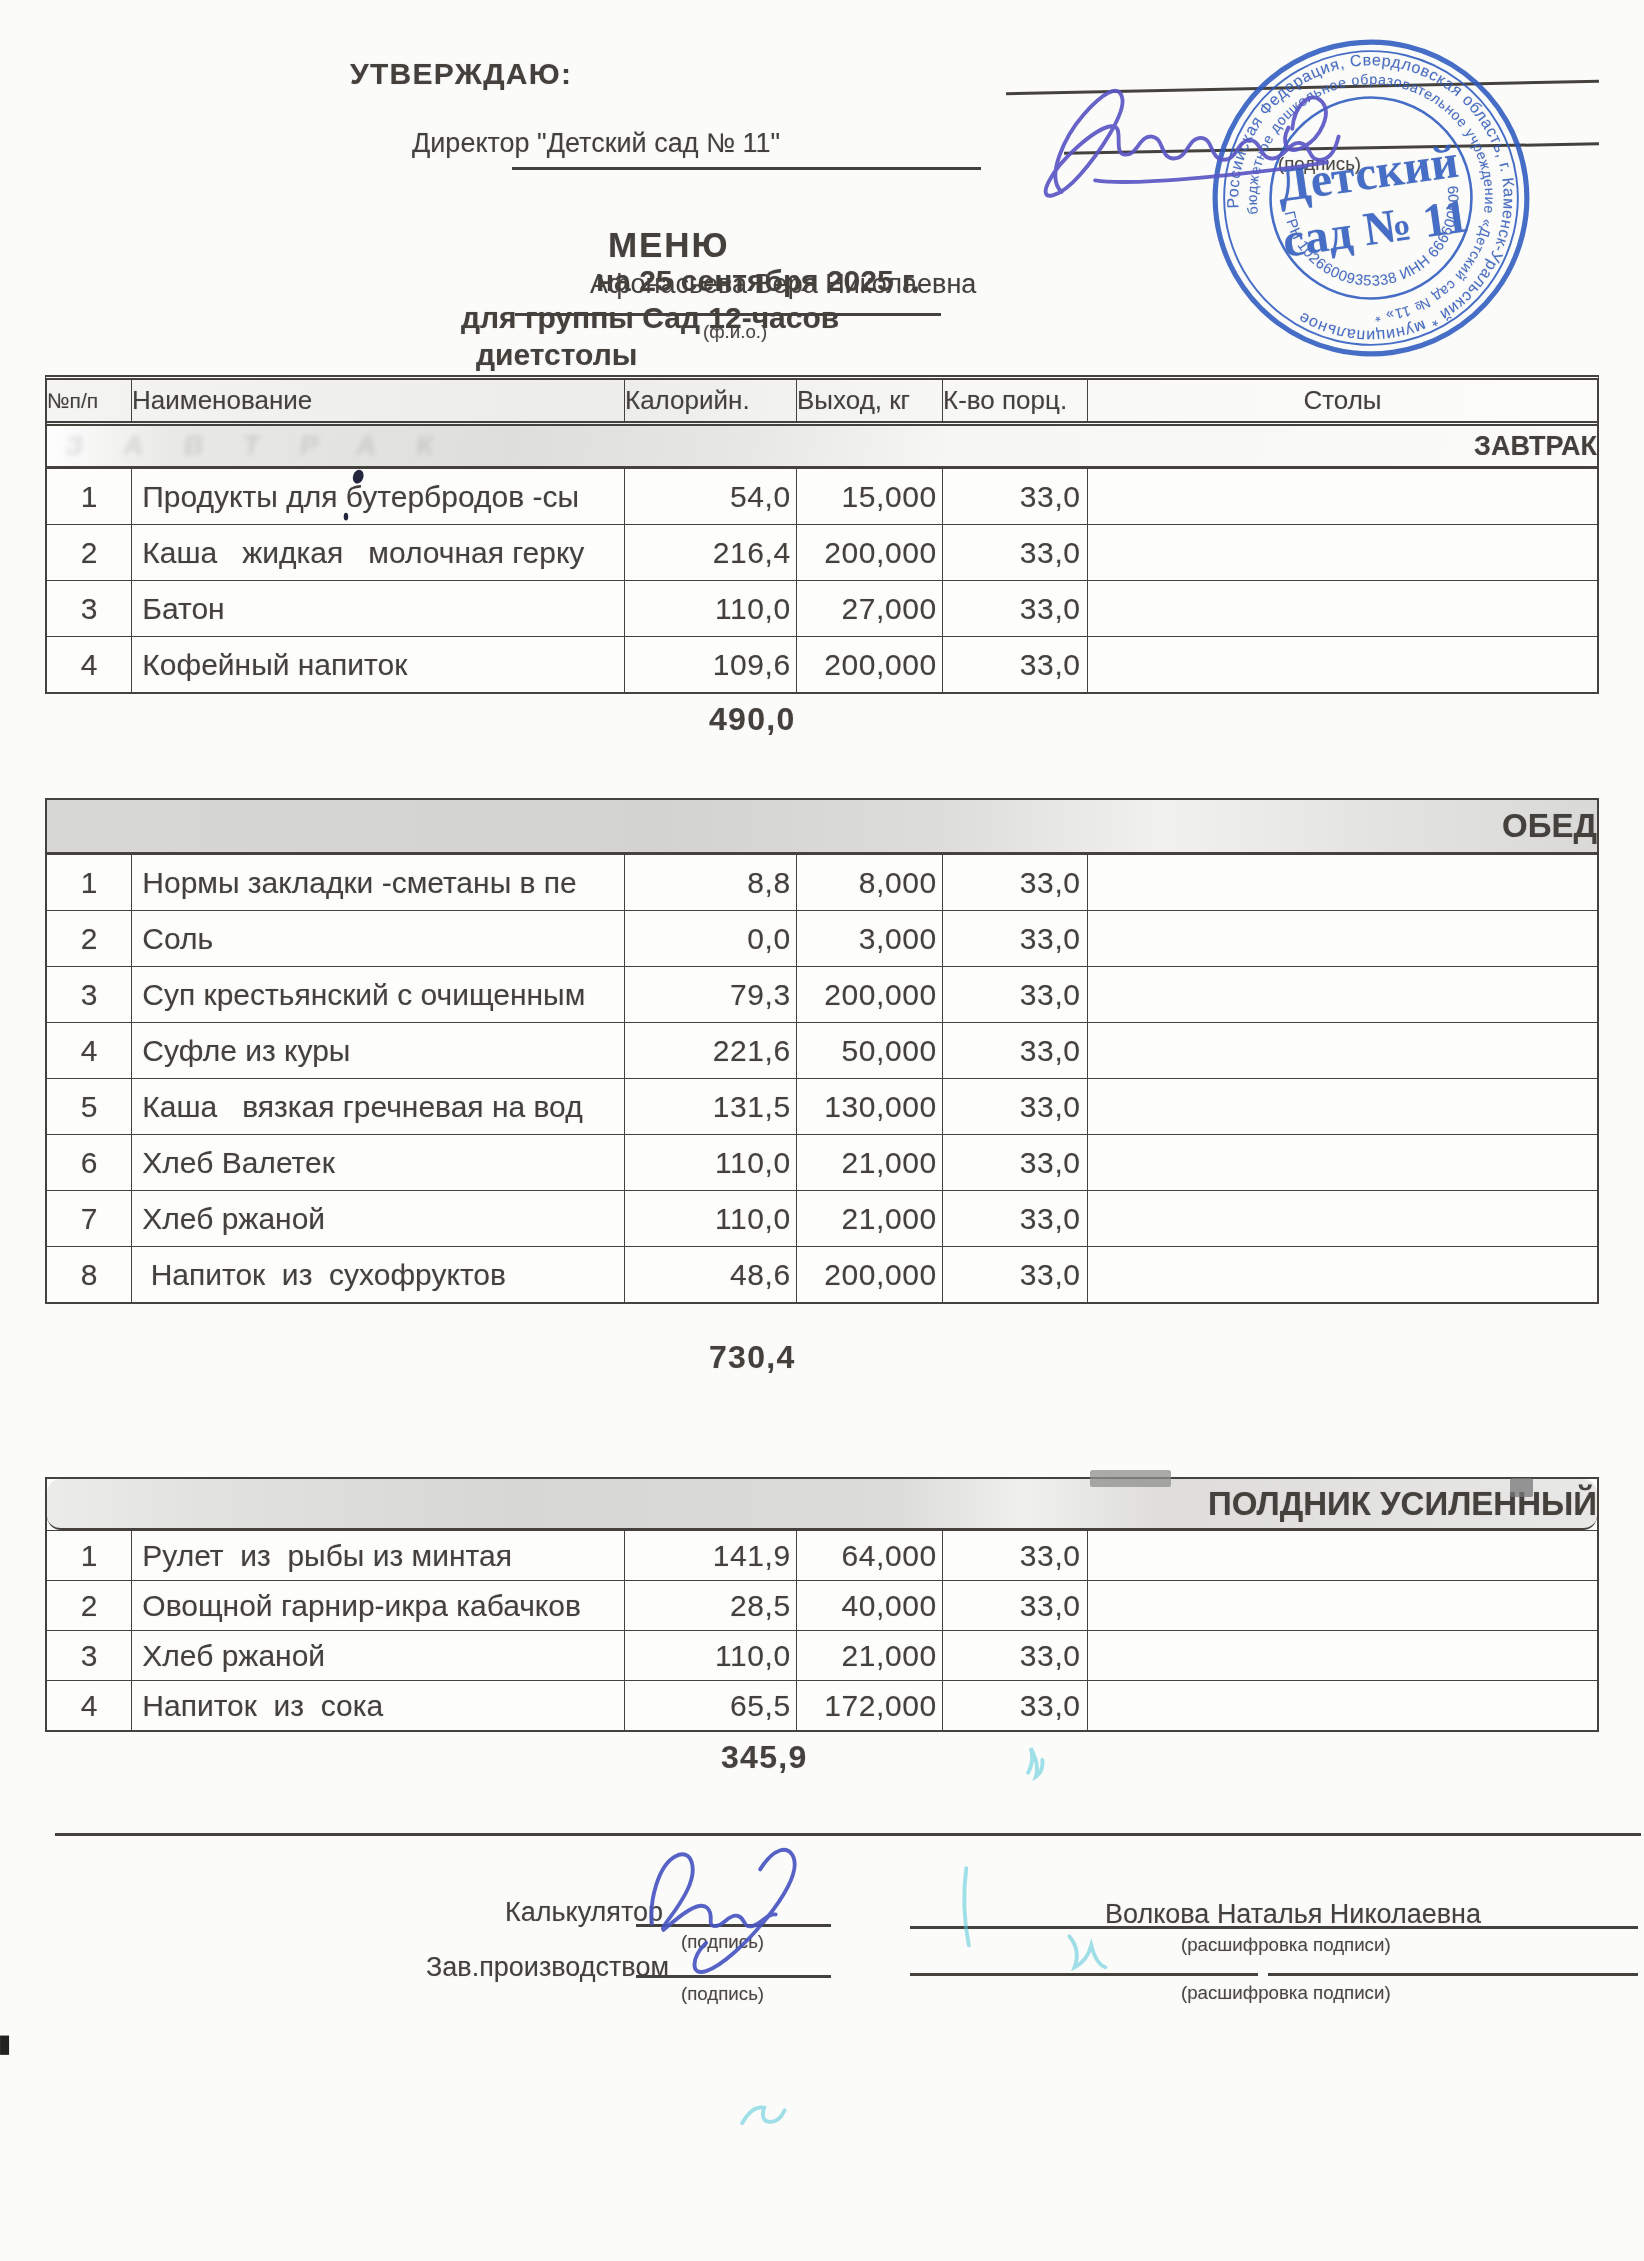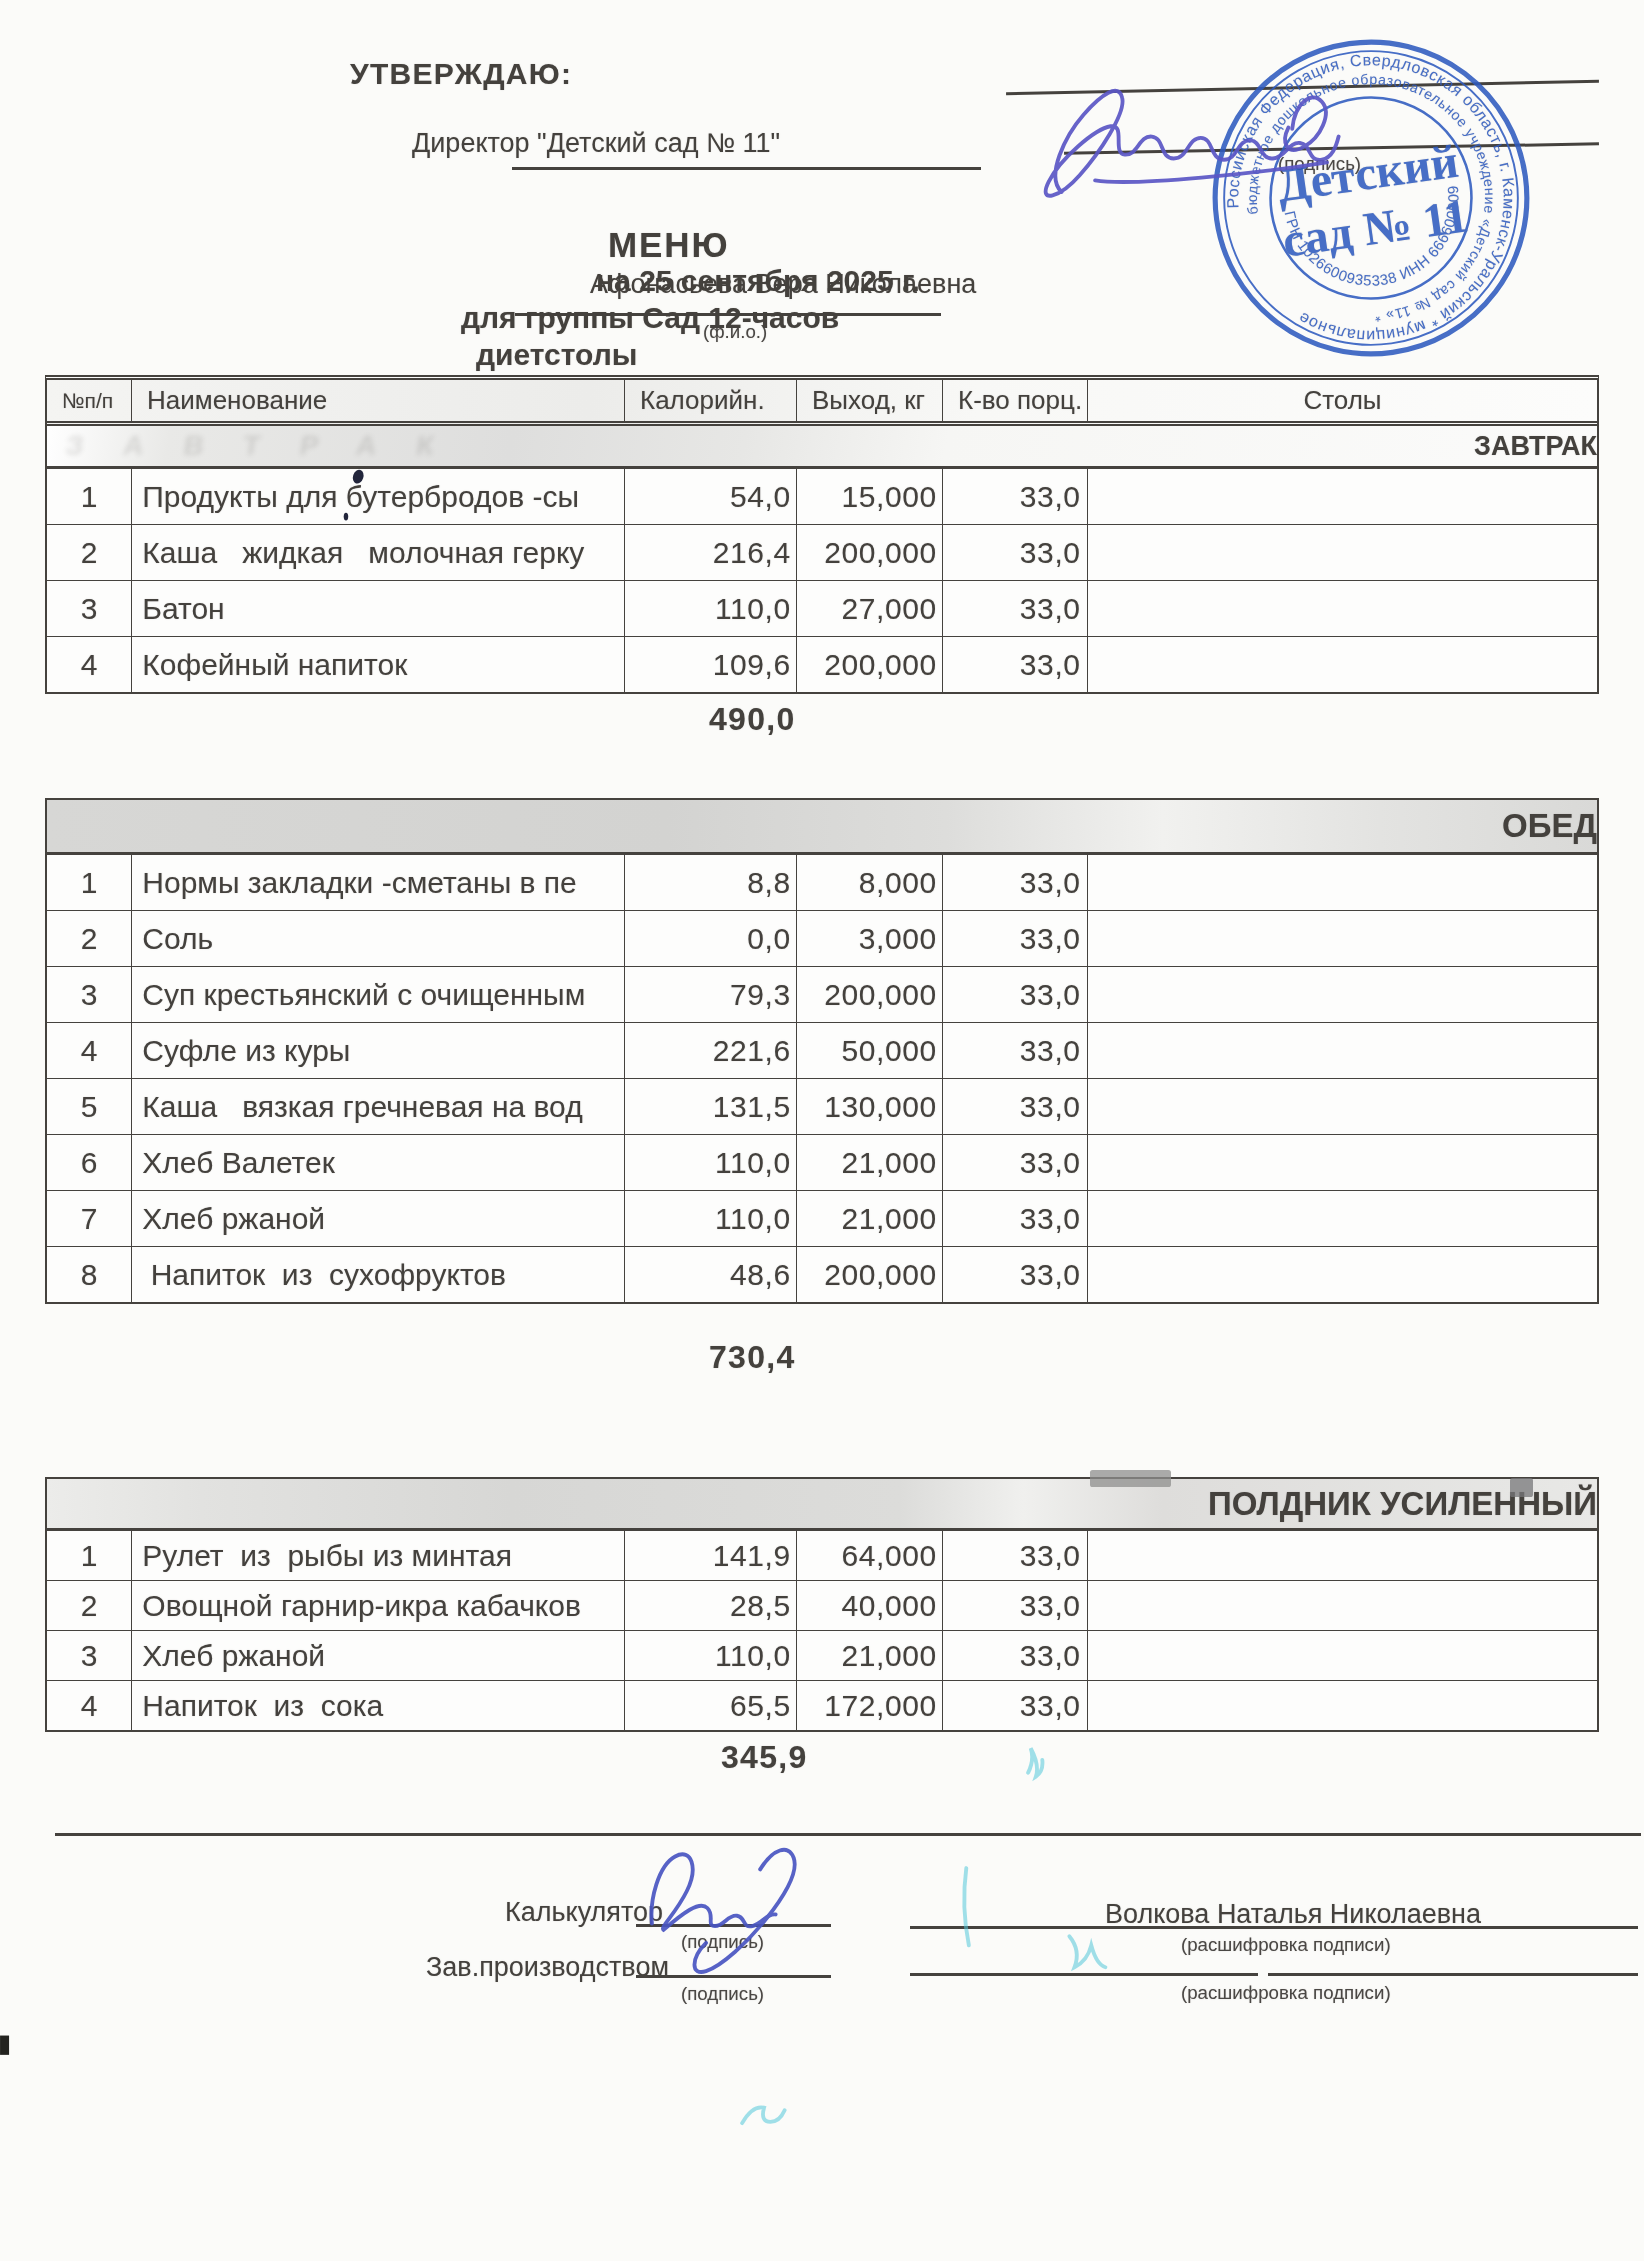--- a/index.html
+++ b/index.html
@@ -13,32 +13,32 @@
 
   
   .mtable{position:absolute;left:45px;width:1550px;background:#fdfdfc;
           border:2.6px solid #45423e;}
   .t1{top:375px;border-top:5.8px double #45423e;}
   .t2{top:798px;}
   .t3{top:1477px;}
   .thead{display:grid;grid-template-columns:84px 493px 172px 146px 145px 1fr;
          height:41px;border-bottom:5.2px double #45423e;
          background:linear-gradient(90deg,#f4f4f2,#ececea 35%,#f8f8f6 60%,#fcfcfb);}
-  .thead .hc{display:flex;align-items:center;padding-left:15px;font-size:26px;
+  .thead .hc{display:flex;align-items:center;padding-left:0;font-size:26px;
              border-left:1.9px solid #45423e;}
   .thead .hc:first-child{border-left:none;font-size:21px;}
   .thead .hc-stoly{justify-content:center;padding-left:0;}
   .band{position:relative;display:flex;align-items:center;justify-content:flex-end;
         border-bottom:2.6px solid #45423e;overflow:hidden;}
   .t1 .band{height:40px;font-size:27px;font-weight:bold;
         background:linear-gradient(100deg,#ffffff 0%,#e9e9e7 8%,#dededd 30%,#e7e7e5 45%,#f6f6f4 58%,#fbfbfa 100%);}
   .t2 .band{height:52px;font-size:33px;font-weight:bold;
         background:linear-gradient(90deg,#d7d7d5 0%,#d3d3d1 40%,#dddddb 58%,#f1f1ef 72%,#e3e3e1 86%,#d9d9d7 100%);}
   .t3 .band{height:49px;font-size:33px;font-weight:bold;
-        background:linear-gradient(90deg,#ececea 0%,#e2e2e0 10%,#d7d7d5 30%,#dcdcda 55%,#f0f0ee 63%,#dedddb 72%,#e8e8e6 100%);}
+        background:linear-gradient(90deg,#ececea 0%,#e2e2e0 10%,#d7d7d5 30%,#dcdcda 55%,#f0f0ee 63%,#dedddb 72%,#e8e8e6 100%);border-radius:14px;}
   .ghost{position:absolute;left:19.3px;top:3.9px;font-size:28px;font-weight:bold;
          letter-spacing:40px;opacity:.14;filter:blur(2.6px);transform:skewX(-8deg);
          white-space:nowrap;}
   .trow{display:grid;grid-template-columns:84px 493px 172px 146px 145px 1fr;
         border-top:1.9px solid #45423e;}
   .trow:first-of-type{border-top:none;}
   .t1 .trow{height:55px;}
   .t2 .trow{height:55px;}
   .t3 .trow{height:49px;}
   .c{display:flex;align-items:center;border-left:1.9px solid #45423e;font-size:30px;

